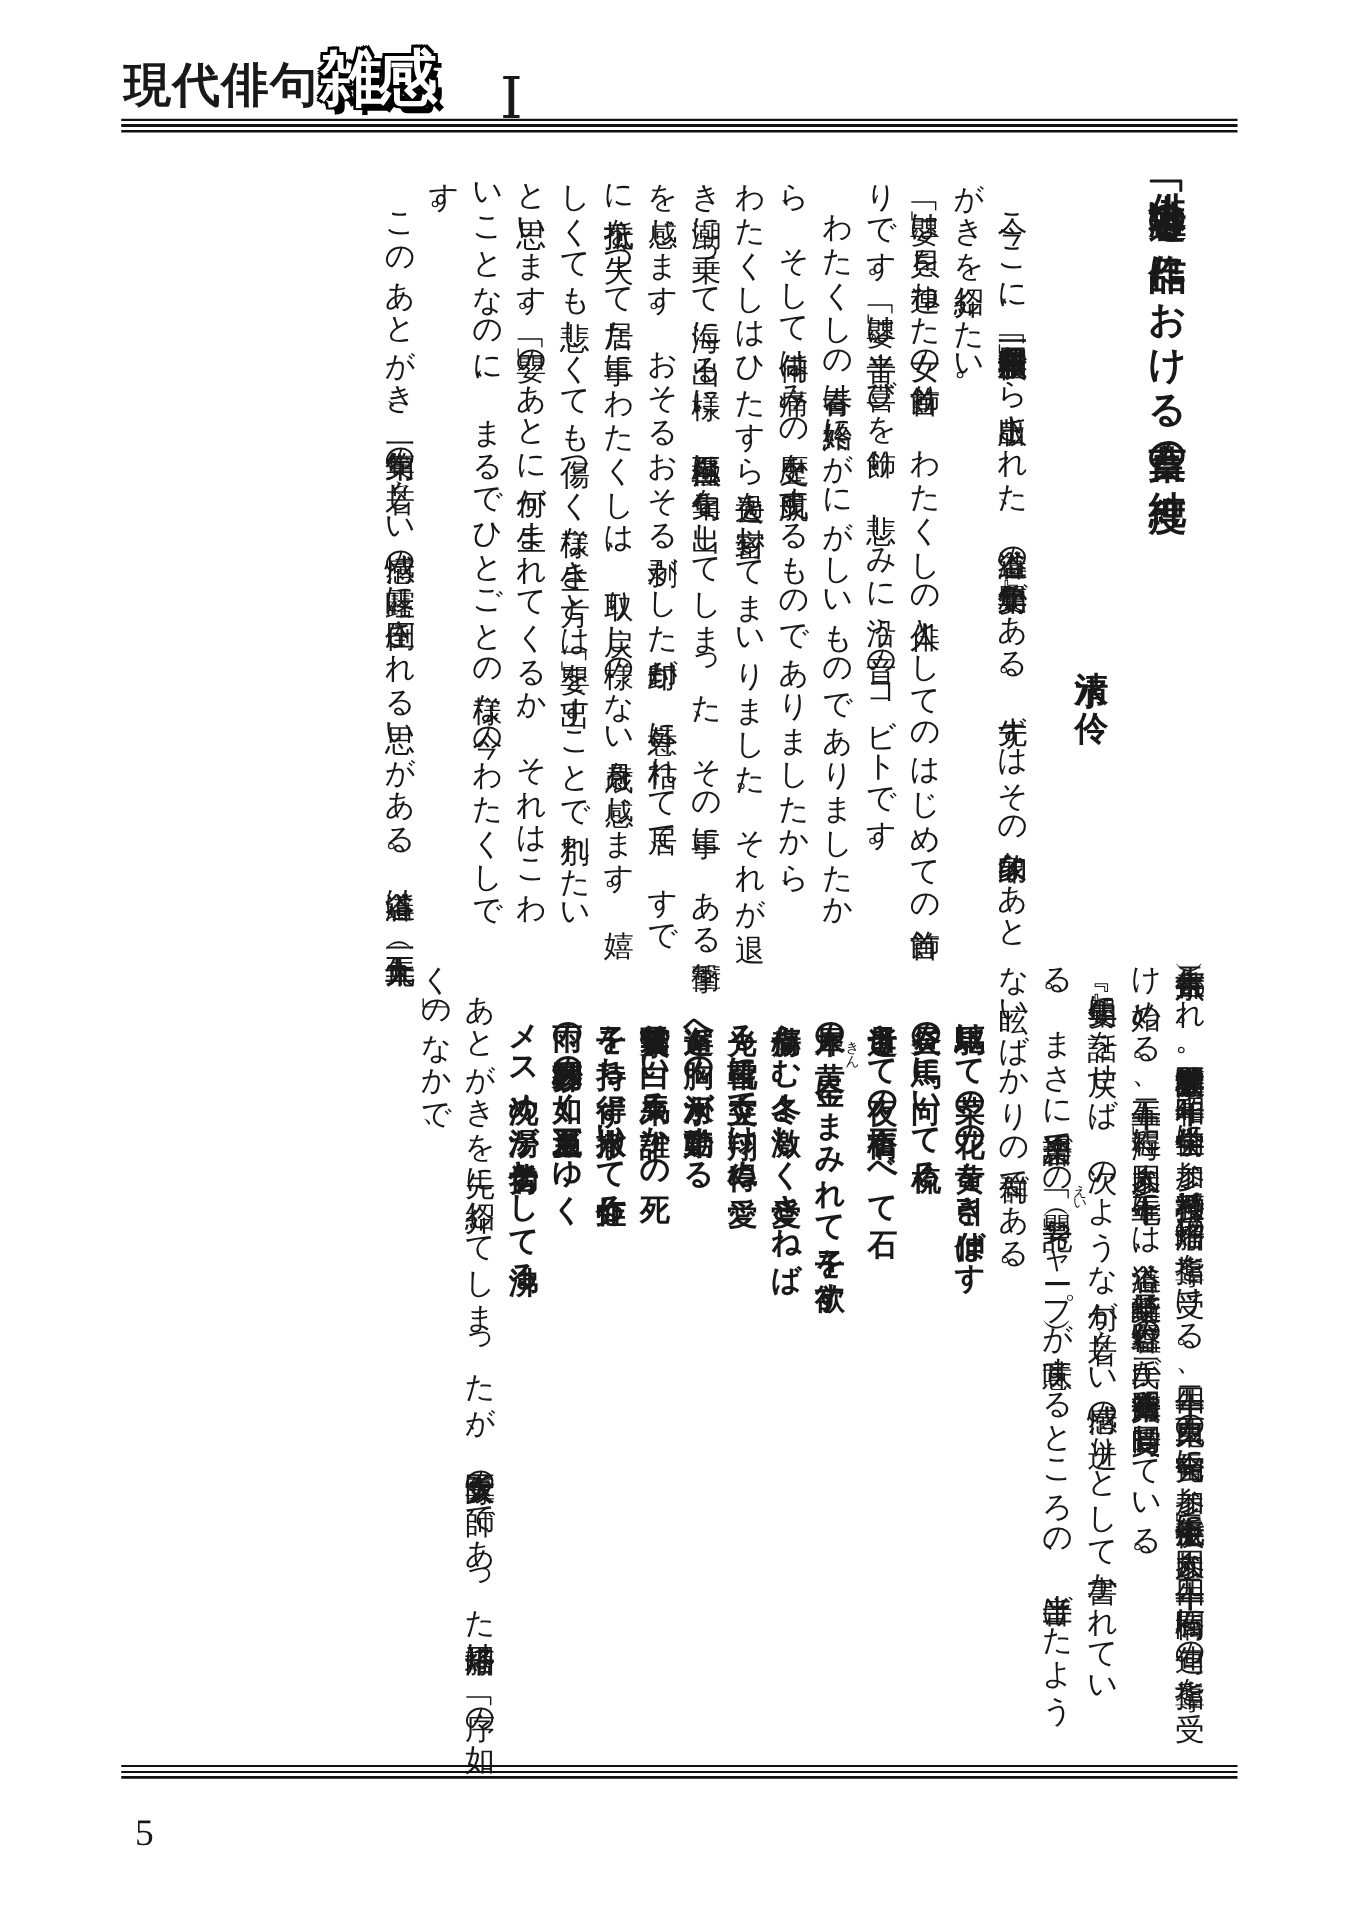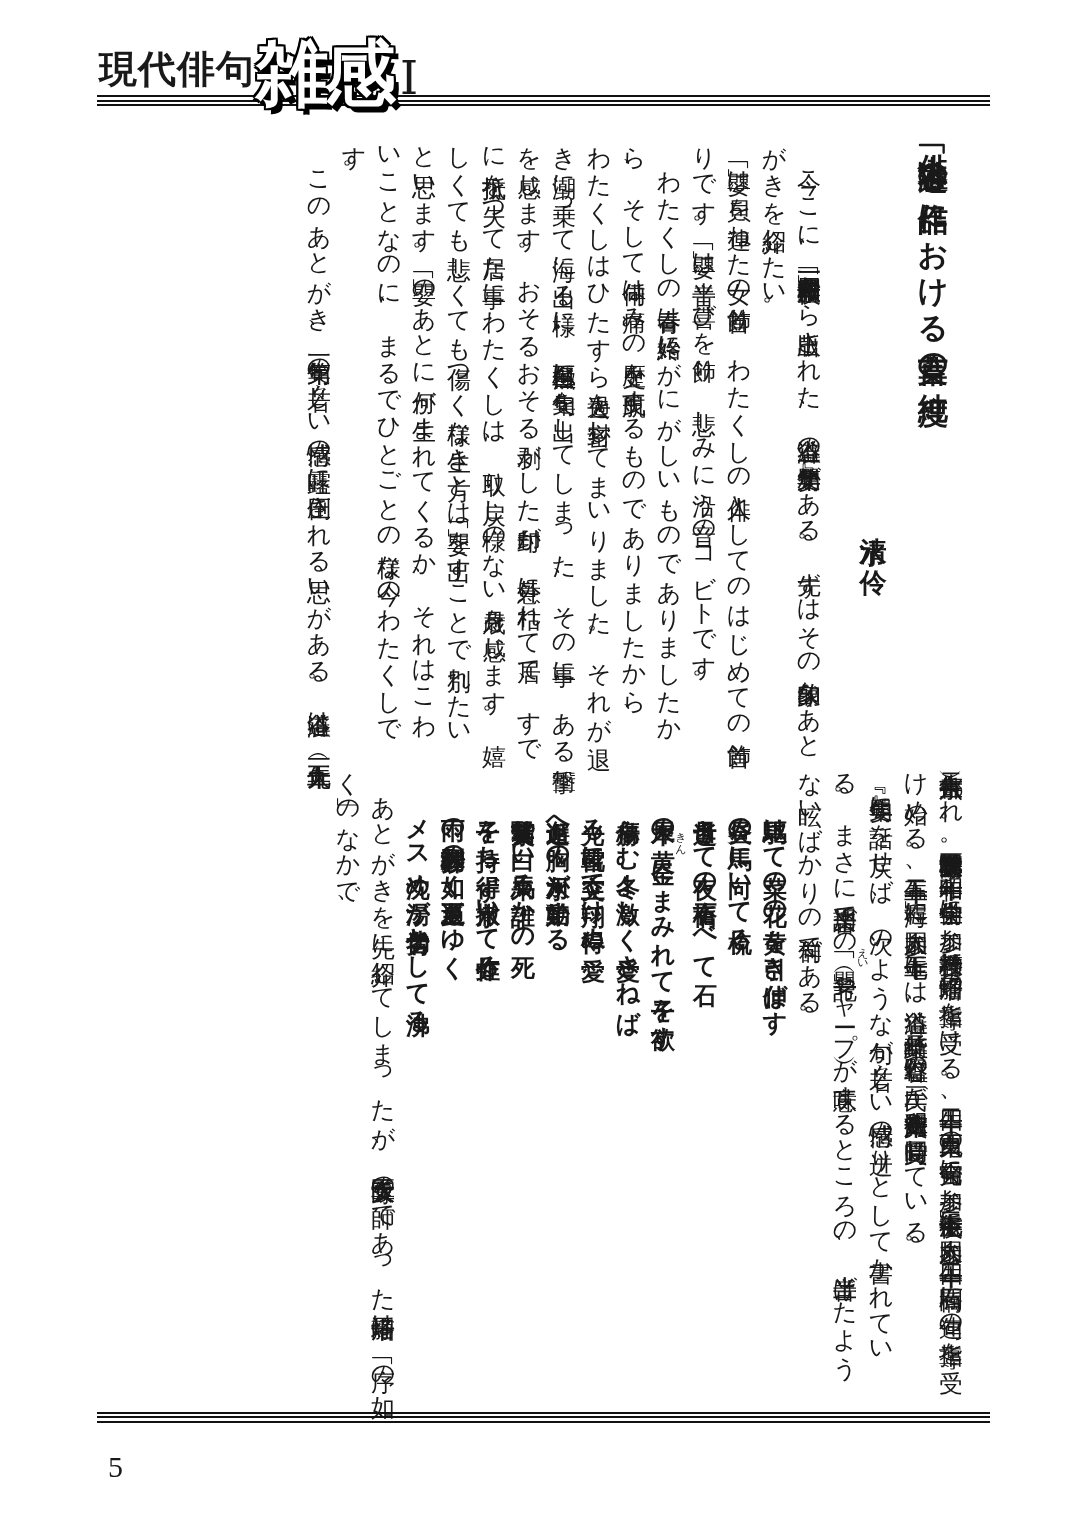--- a/index.html
+++ b/index.html
@@ -14,21 +14,21 @@
   }
 
   
   .series {
     position:absolute; left:99px; top:50px;
     font-size:38px; font-weight:700; letter-spacing:1px;
     z-index:3; line-height:1;
   }
   .logo {
     position:absolute; left:256px; top:38px;
-    font-size:72px; font-weight:900; letter-spacing:-4px;
+    font-size:49px; font-weight:900; letter-spacing:-4px;
     line-height:1; z-index:3;
     color:#ffffff;
     text-shadow:
       -2px -2px 0 #000, 0 -2px 0 #000, 2px -2px 0 #000,
       -2px 0 0 #000, 2px 0 0 #000,
       -2px 2px 0 #000, 0 2px 0 #000, 2px 2px 0 #000,
       5px 6px 0 #000;
   }
   .numeral {
     position:absolute; left:400px; top:56px;

